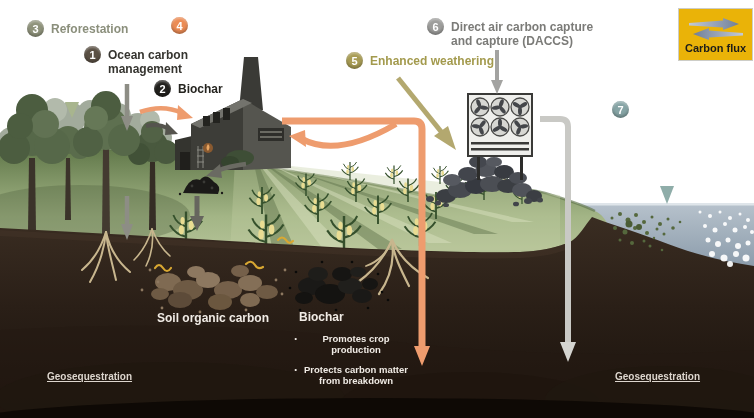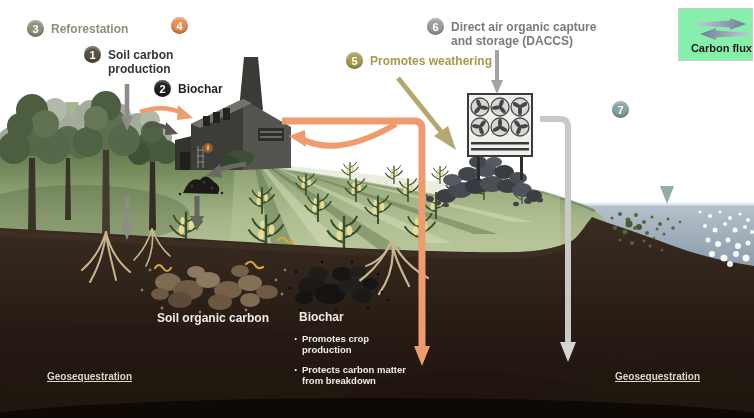--- a/index.html
+++ b/index.html
@@ -20,31 +20,31 @@
   .anno--daccs .badge{background:#9d9d9b}.anno--daccs .txt{color:#7b7b78;width:152px}
   .anno--ocean .badge{background:#86a4a5}.anno--ocean .txt{color:#86a4a5;width:116px}
   #anno-ref{left:27px;top:20px}
   #anno-soil{left:84px;top:46px}
   #anno-bio{left:154px;top:80px}
   #anno-beccs{left:171px;top:17px}
   #anno-wea{left:346px;top:52px}
   #anno-daccs{left:427px;top:18px}
   #anno-ocean{left:612px;top:101px}
   
-  .legend{position:absolute;left:678px;top:8px;width:73px;height:51px;background:#86efac;
-          border:1px solid #cdcdc7;display:flex;flex-direction:column;align-items:flex-end;
+  .legend{position:absolute;left:678px;top:8px;width:73px;height:51px;background:#eab308;
+          border:1px solid #cdcdc7;display:flex;flex-direction:column;align-items:center;
           justify-content:center;gap:1px;z-index:5;}
   .legend .lbl{font-size:11px;font-weight:700;color:#1c1c1a;}
   
   .gtxt{position:absolute;color:#f0ebe5;font-weight:700;z-index:5;}
   #soc-label{left:157px;top:311px;font-size:12px;}
   #biochar-u-label{left:299px;top:310px;font-size:12px;}
   .bullets{position:absolute;left:294px;top:333px;width:116px;z-index:5;margin:0;padding:0;list-style:none;}
   .bullets li{position:relative;padding-left:8px;font-size:9.5px;font-weight:700;color:#f0ebe5;
-              line-height:1.2;margin-bottom:8px;}
+              line-height:1.2;margin-bottom:8px;text-align:center;}
   .bullets li::before{content:"·";position:absolute;left:0;top:-1px;font-size:12px;}
   .geo{font-size:10px;color:#ddd6ce;text-decoration:underline;}
   #geo-left{left:47px;top:371px}
   #geo-right{left:615px;top:371px}
 </style>
 </head>
 <body>
 
 <div class="stage">
 
@@ -457,36 +457,36 @@
       <polygon points="660,186 674,186 667,204" fill="#8fada9"></polygon>
     </g>
   </svg>
 
   <div class="anno anno--ref" id="anno-ref">
     <span class="badge">3</span>
     <span class="txt">Reforestation</span>
   </div>
   <div class="anno anno--soil" id="anno-soil">
     <span class="badge">1</span>
-    <span class="txt">Soil carbon production</span>
+    <span class="txt">Ocean carbon management</span>
   </div>
   <div class="anno anno--bio" id="anno-bio">
     <span class="badge">2</span>
     <span class="txt">Biochar</span>
   </div>
   <div class="anno anno--beccs" id="anno-beccs">
     <span class="badge">4</span>
   </div>
   <div class="anno anno--wea" id="anno-wea">
     <span class="badge">5</span>
-    <span class="txt">Promotes weathering</span>
+    <span class="txt">Enhanced weathering</span>
   </div>
   <div class="anno anno--daccs" id="anno-daccs">
     <span class="badge">6</span>
-    <span class="txt">Direct air organic capture and storage (DACCS)</span>
+    <span class="txt">Direct air carbon capture and capture (DACCS)</span>
   </div>
   <div class="anno anno--ocean" id="anno-ocean">
     <span class="badge">7</span>
   </div>
 
   <div class="legend">
     <svg width="58" height="26" viewBox="0 0 58 26">
       <defs>
         <linearGradient id="lgA" x1="0" y1="0" x2="1" y2="0">
           <stop offset="0" stop-color="#c3cad6"></stop>

